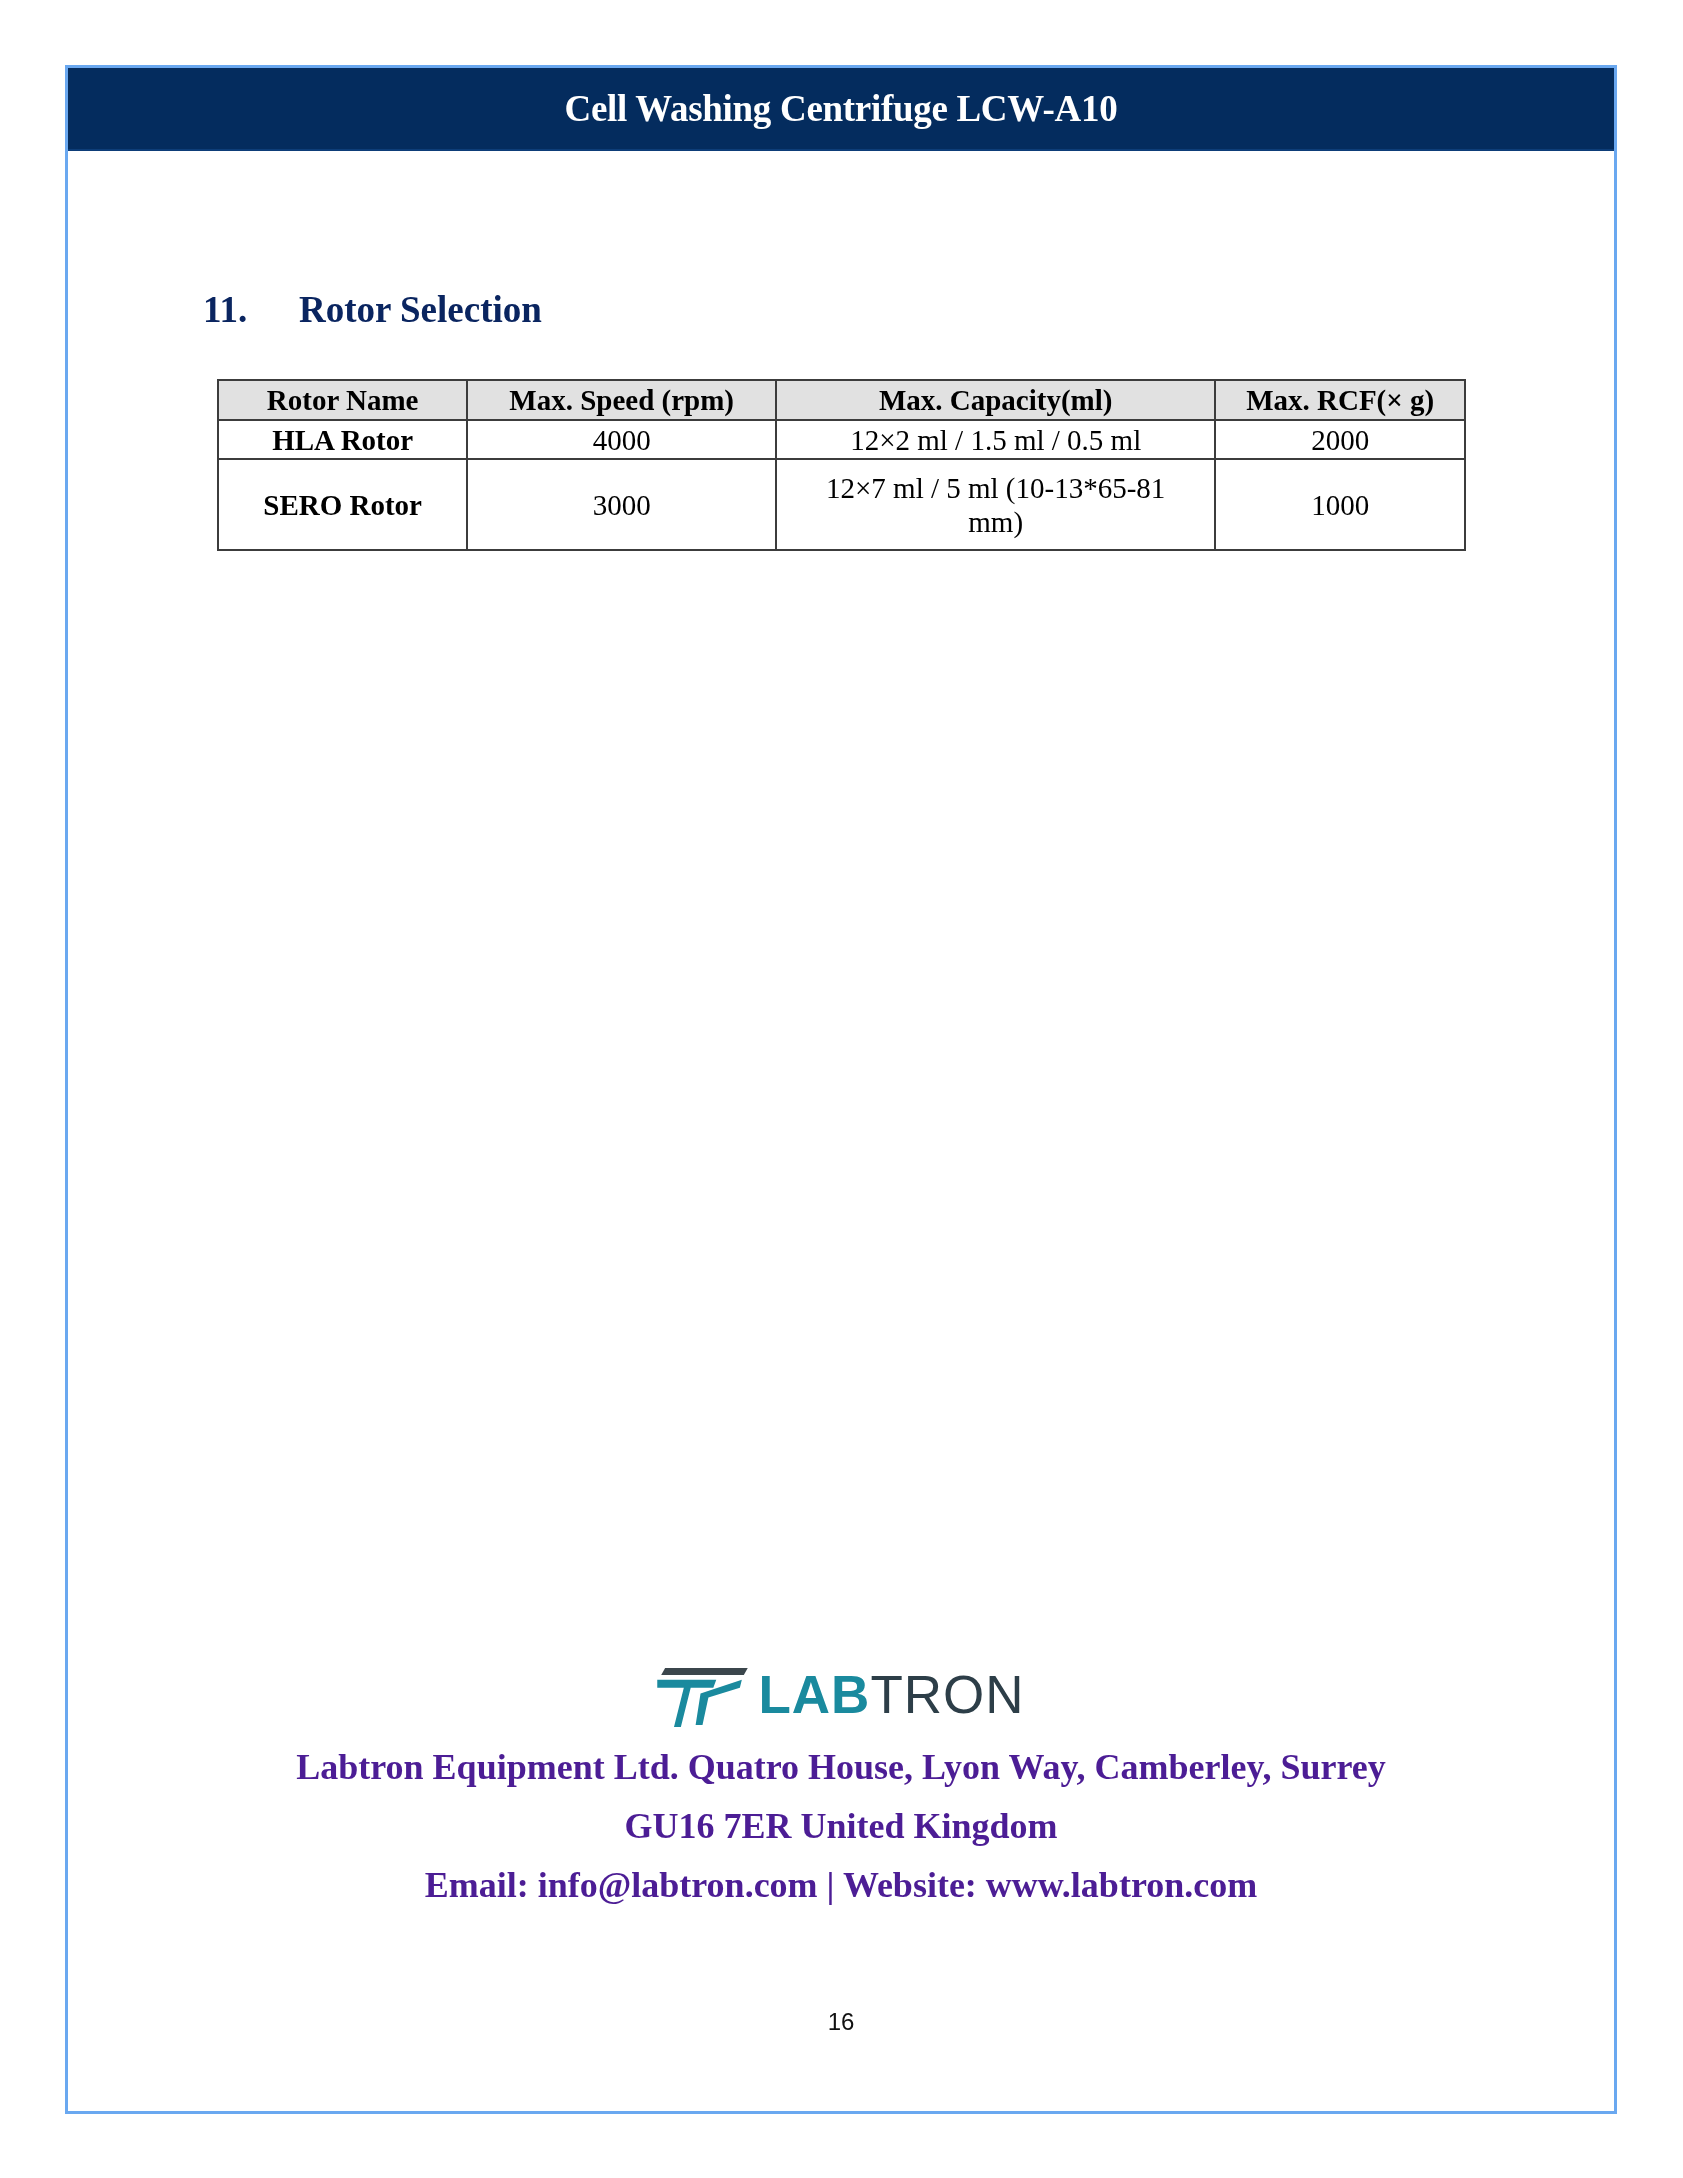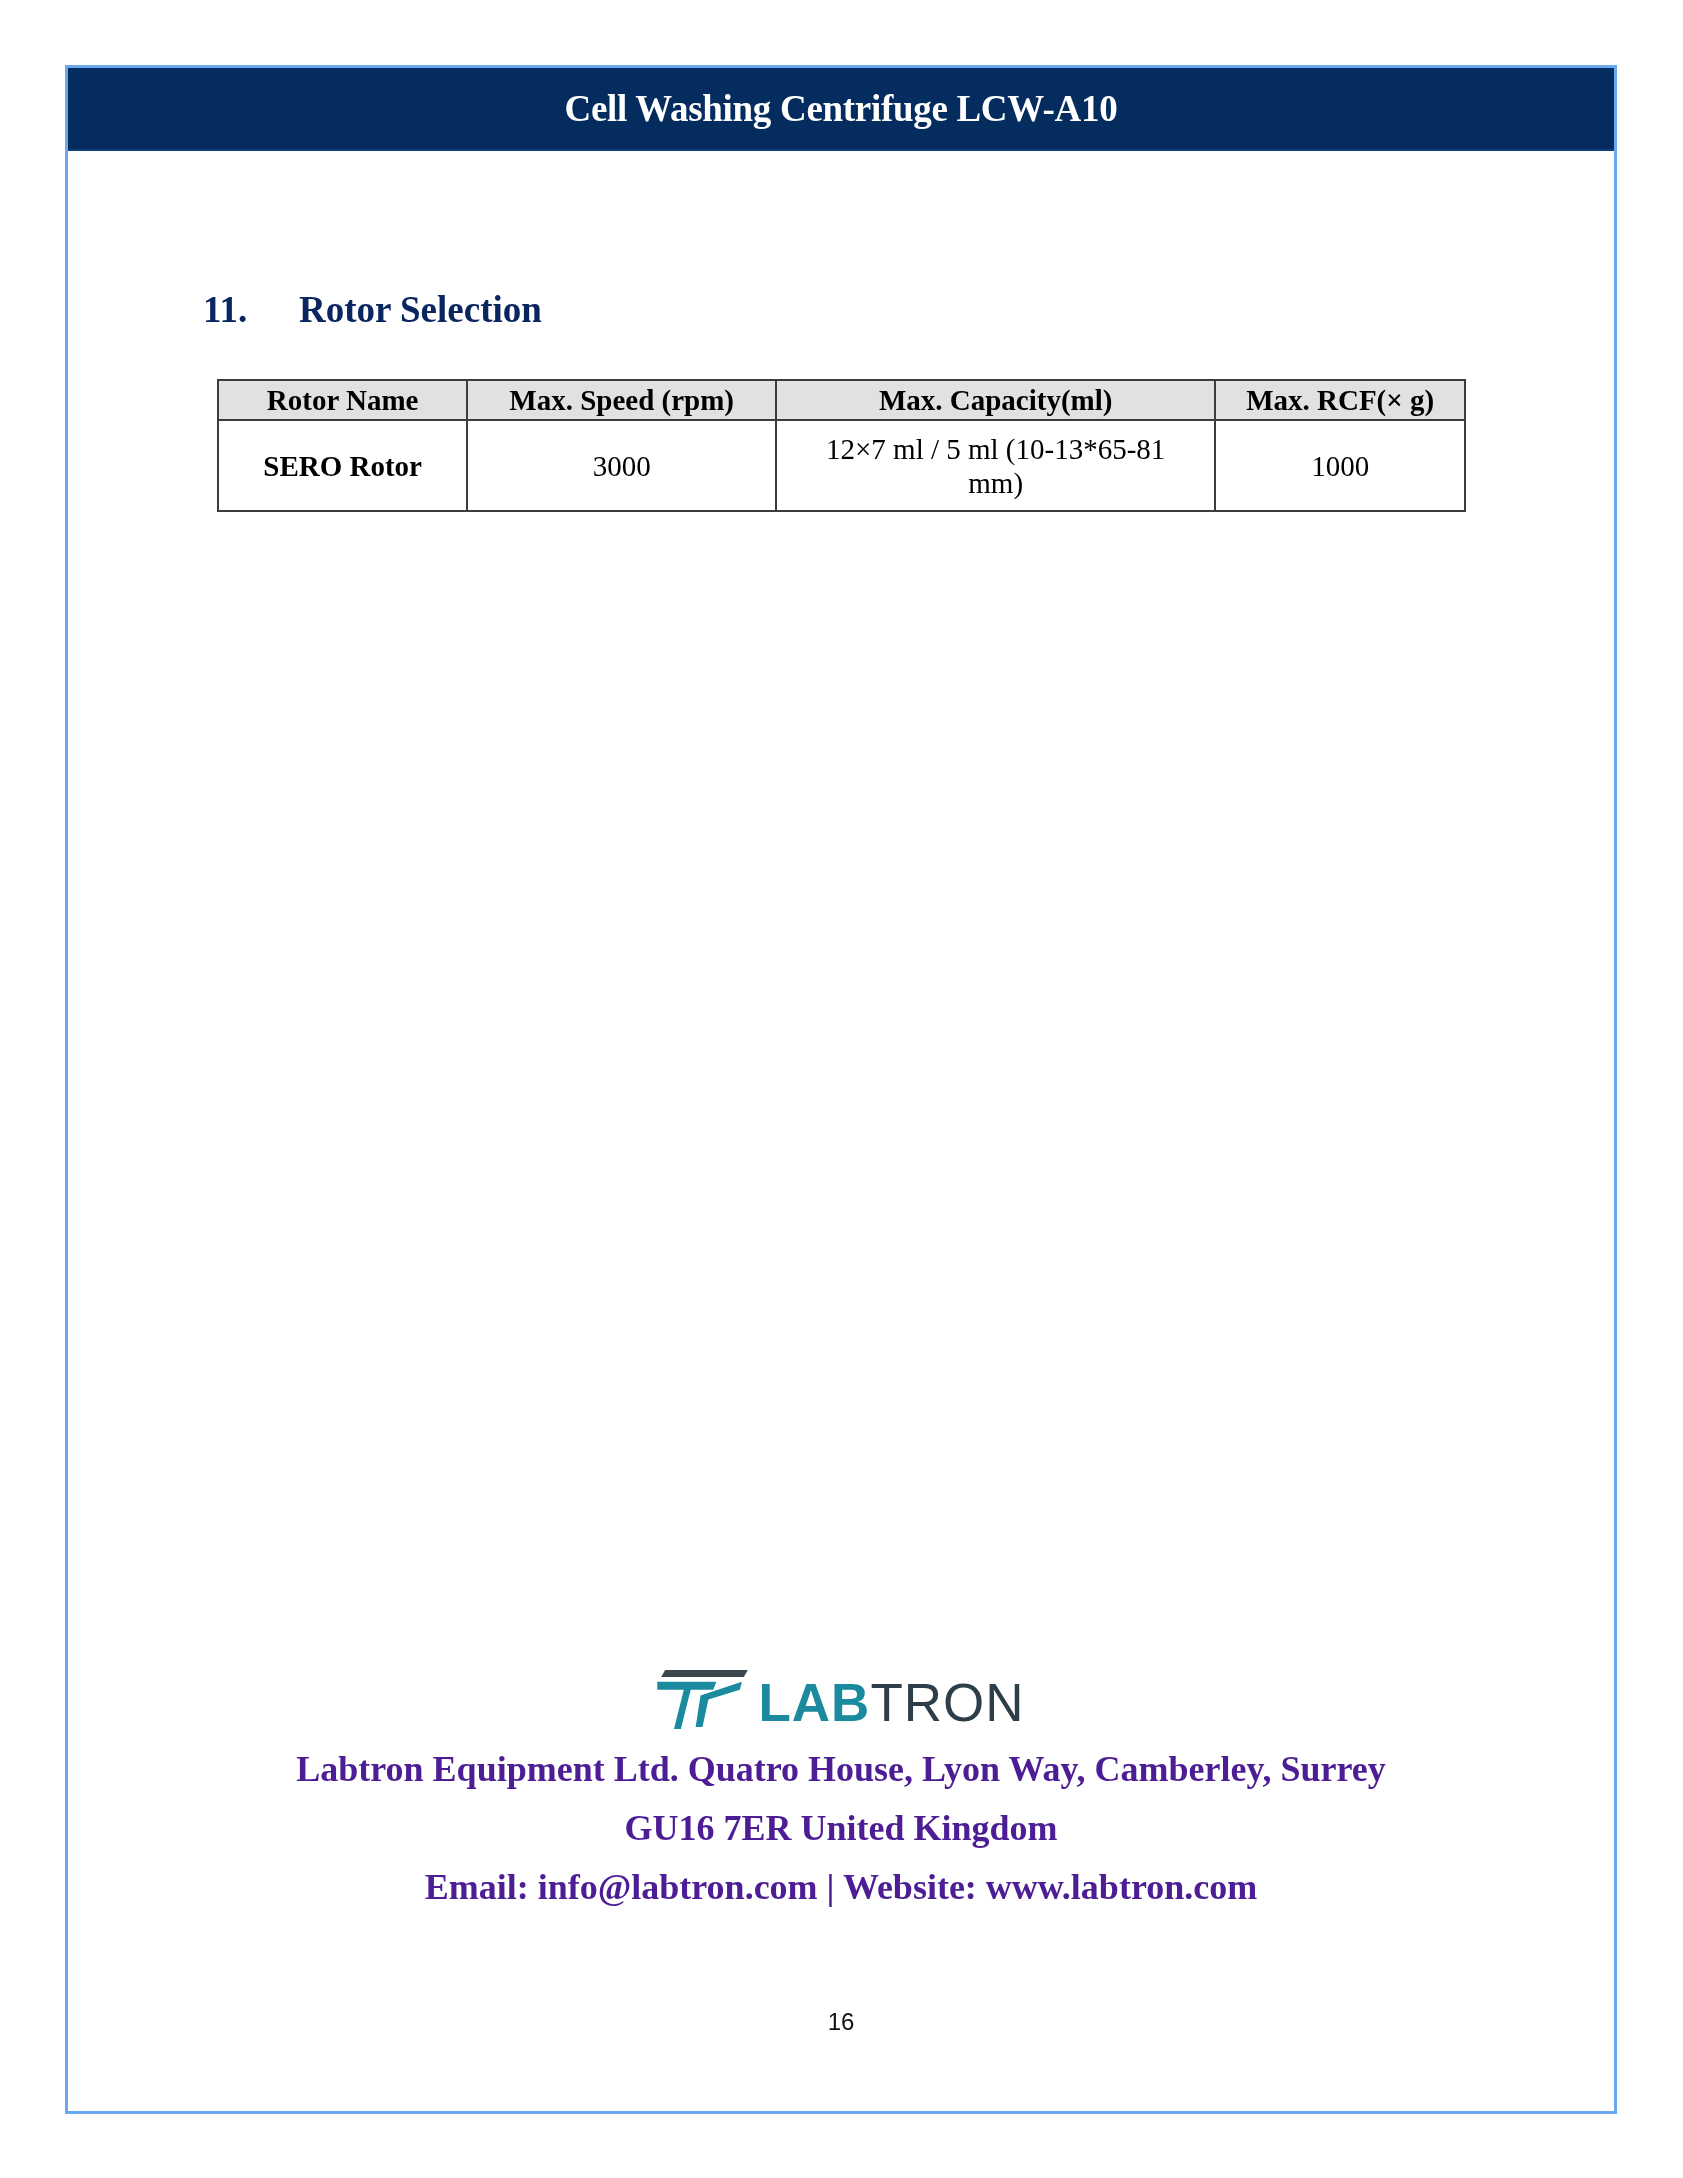--- a/index.html
+++ b/index.html
@@ -17,21 +17,21 @@
   .rotor-table { position: absolute; left: 149px; top: 311px; width: 1249px;
                  border-collapse: collapse; font-size: 29px; }
   .rotor-table th, .rotor-table td { border: 2px solid #3c3c3c; text-align: center;
                  padding: 0 6px; line-height: 34px; }
   .rotor-table th { background: #e1e1e1; font-weight: bold; height: 38px; }
   .rotor-table td { height: 37px; }
   .rotor-table td.name { font-weight: bold; }
   .rotor-table tr.tall td { height: 73px; }
   .col1 { width: 244px; margin-left: 32px; } .col2 { width: 307px; } .col3 { width: 440px; } .col4 { width: 244px; }
   .footer-block { position: absolute; left: 0; right: 0; top: 1600px; text-align: center; }
-  .logo { display: inline-flex; align-items: flex-end; gap: 10px; height: 61px; }
+  .logo { display: inline-flex; gap: 10px; height: 61px; }
   .logo-text { font-family: "Liberation Sans", "DejaVu Sans", sans-serif; font-size: 53px;
                line-height: 53px; letter-spacing: 1px; }
   .logo-lab { color: #1a8a9e; font-weight: bold; }
   .logo-tron { color: #2d3e48; }
   .address { margin-top: 13px; font-weight: bold; font-size: 36px; line-height: 46px; color: #4c1d95; }
   .page-number { position: absolute; left: 0; right: 0; top: 1940px; text-align: center;
                  font-family: "Liberation Sans", "DejaVu Sans", sans-serif; font-size: 24px; color: #111; }
 </style>
 </head>
 <body>
@@ -49,20 +49,26 @@
   <table class="rotor-table">
     <thead>
       <tr>
         <th class="col1">Rotor Name</th>
         <th class="col2">Max. Speed (rpm)</th>
         <th class="col3">Max. Capacity(ml)</th>
         <th class="col4">Max. RCF(× g)</th>
       </tr>
     </thead>
     <tbody>
+      <tr>
+        <td class="name">HLA Rotor</td>
+        <td>4000</td>
+        <td>12×2 ml / 1.5 ml / 0.5 ml</td>
+        <td>2000</td>
+      </tr>
       <tr class="tall">
         <td class="name">SERO Rotor</td>
         <td>3000</td>
         <td style="padding:8px 20px;">12×7 ml / 5 ml (10-13*65-81 mm)</td>
         <td>1000</td>
       </tr>
     </tbody>
   </table>
 
   <div class="footer-block">

